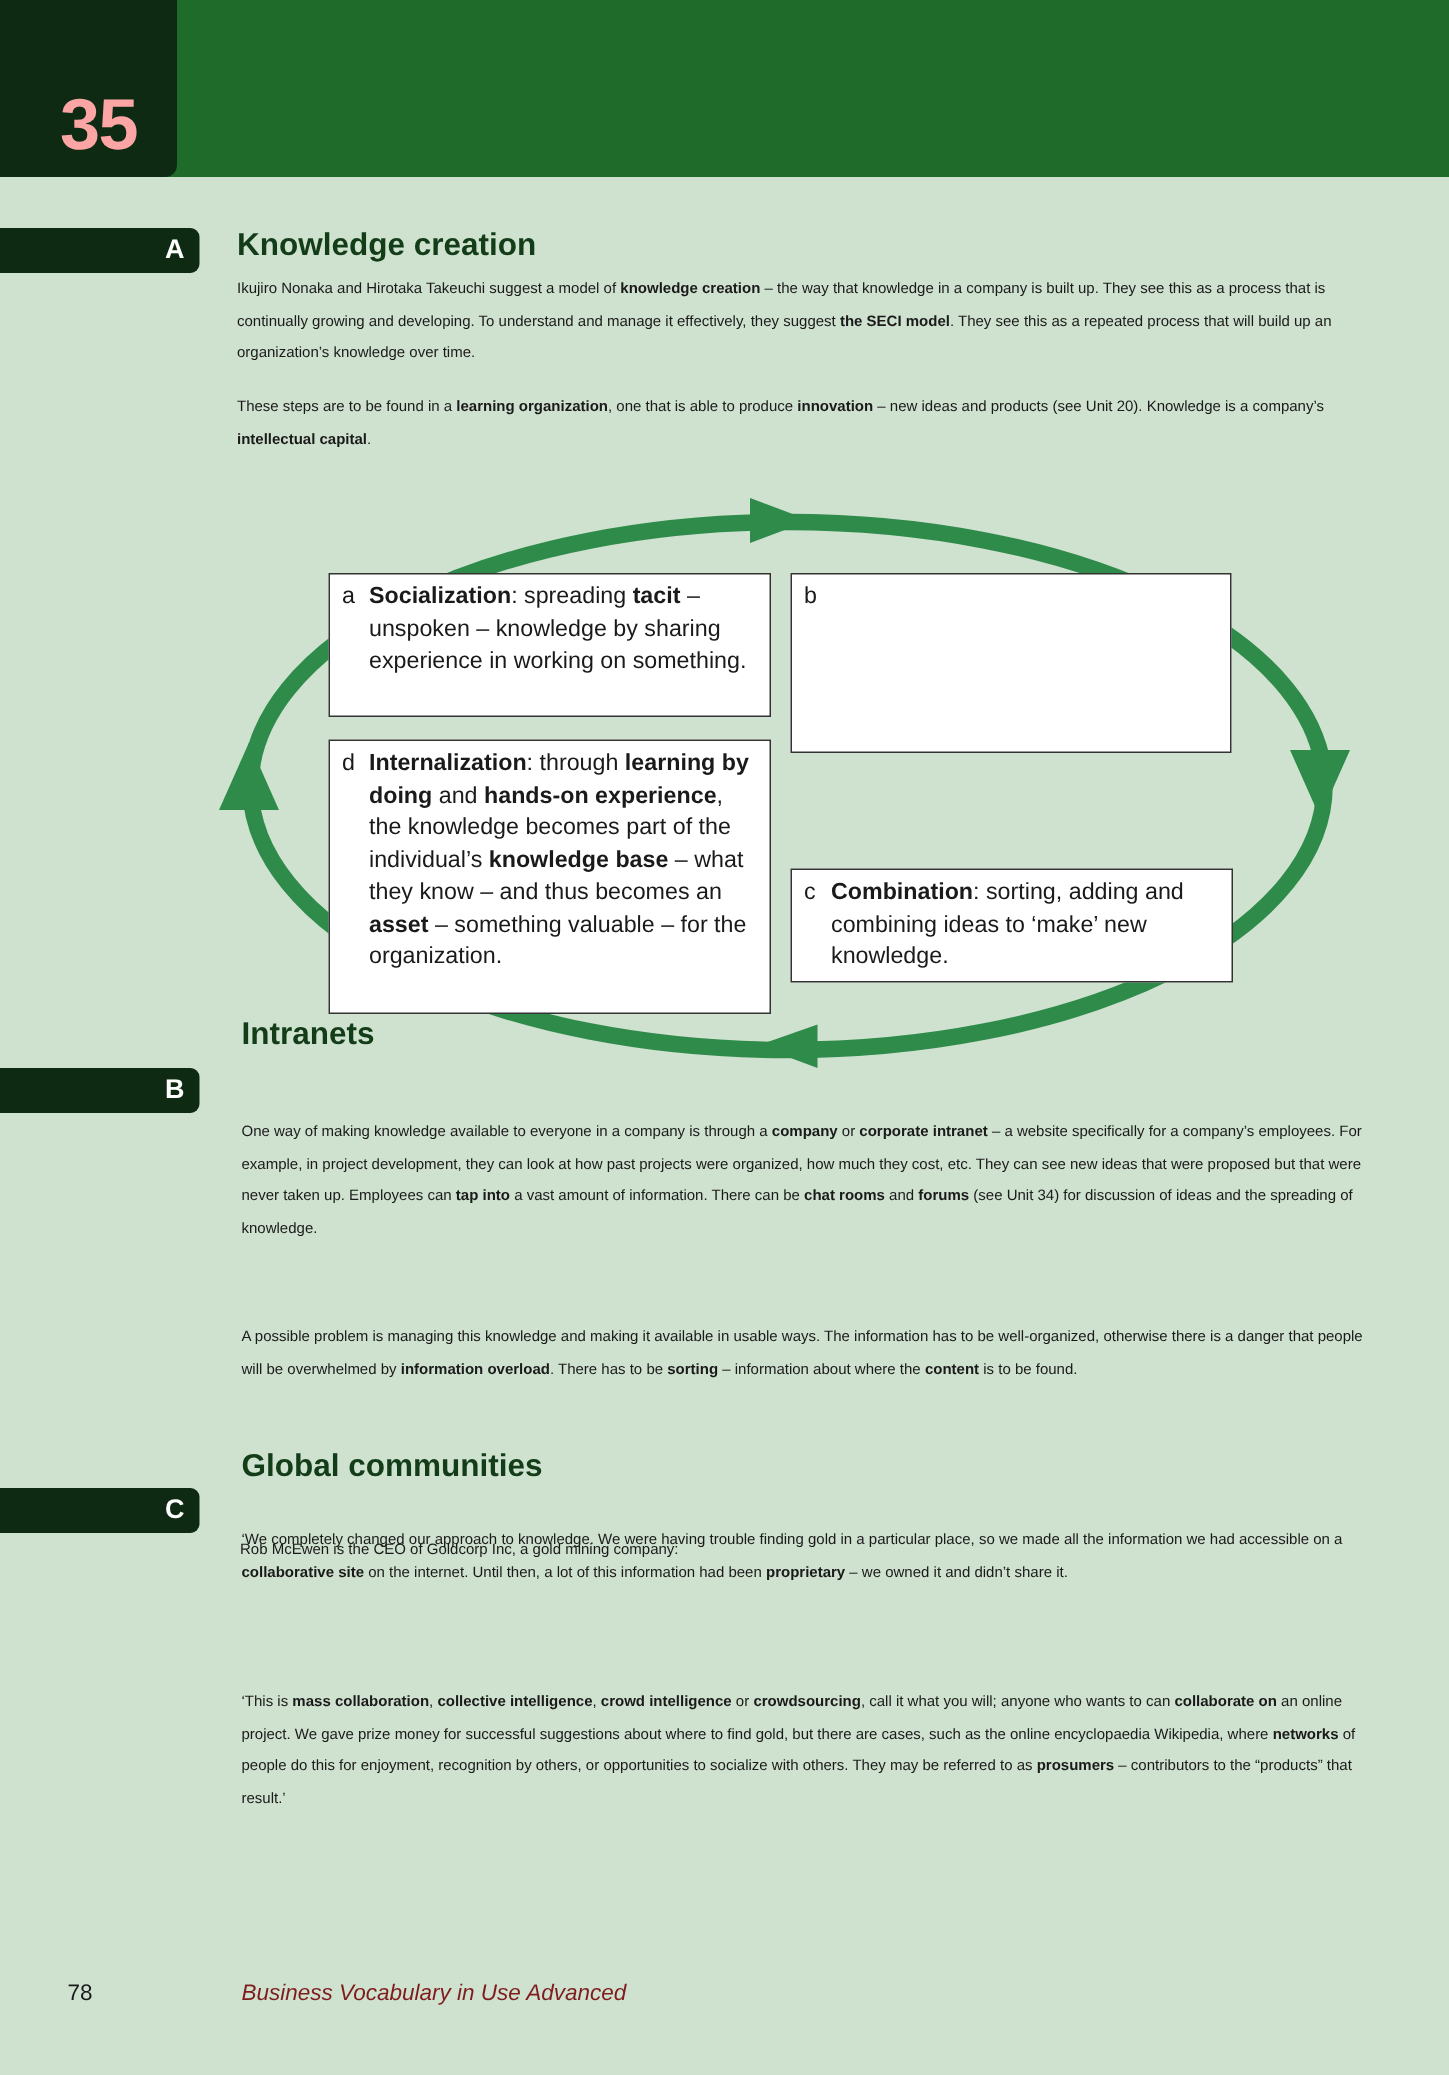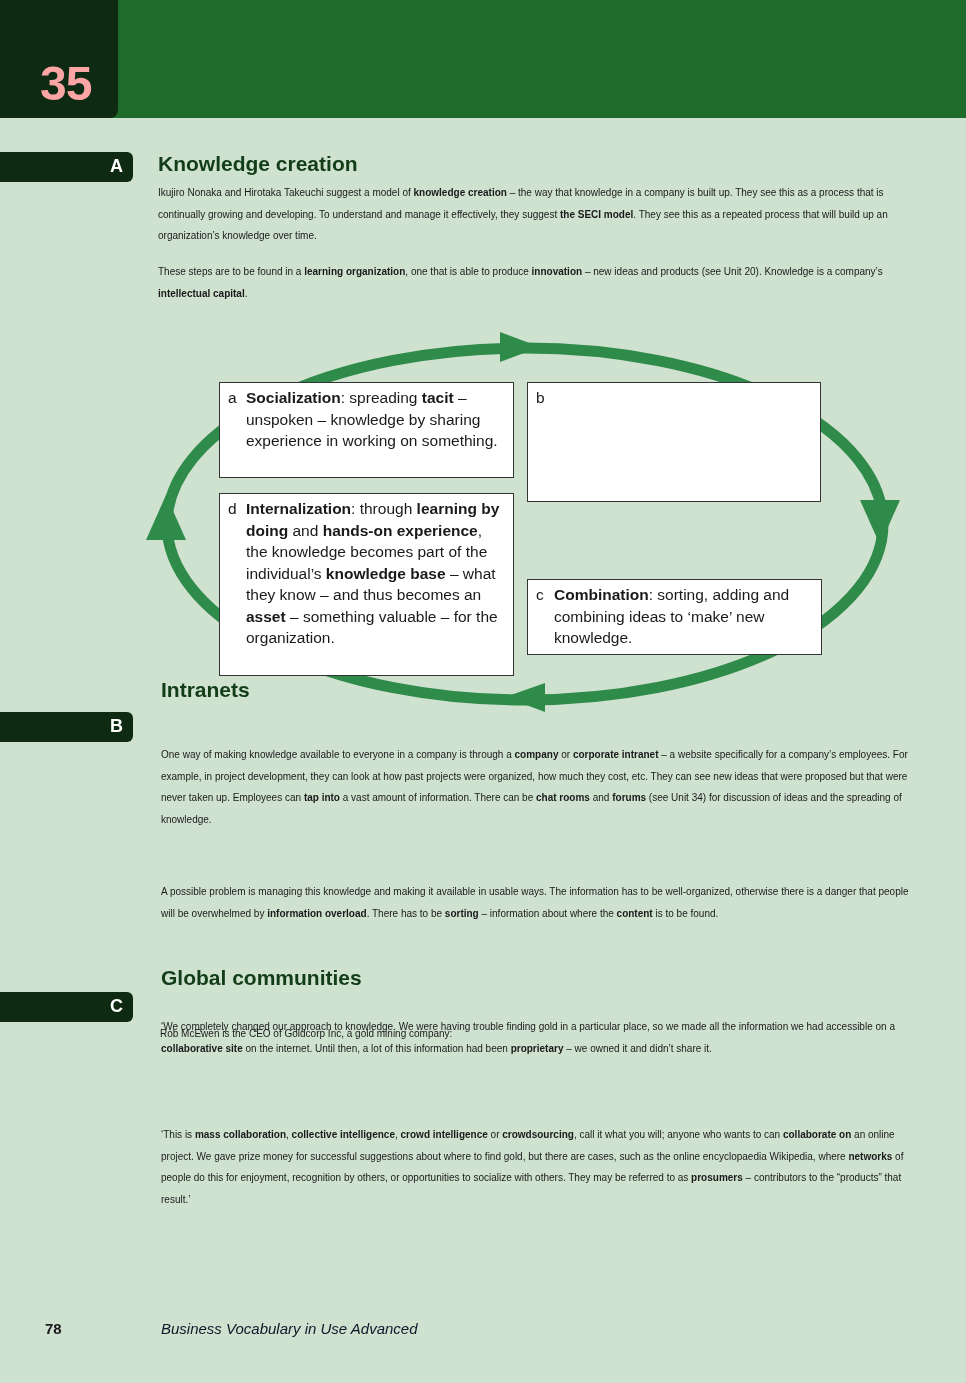--- a/index.html
+++ b/index.html
@@ -9,22 +9,22 @@
   .unit-box { position:absolute; left:0; top:0; width:118px; height:118px; background:#0e2a12; border-bottom-right-radius:8px; }
   .unit-num { position:absolute; left:40px; top:56px; font-size:48px; font-weight:bold; color:#fca5a5; letter-spacing:-1px; }
   .unit-title { position:absolute; left:160px; top:70px; font-size:37px; font-weight:bold; color:#fff; }
   .section-tab { position:absolute; left:0; width:133px; height:30px; background:#0e2a12; border-top-right-radius:6px; border-bottom-right-radius:6px; }
   .section-tab span { position:absolute; right:10px; top:4px; color:#fff; font-weight:bold; font-size:18px; }
   .section-heading { position:absolute; left:158px; font-size:21px; font-weight:bold; color:#123d18; }
   .para { position:absolute; font-size:10px; line-height:21.5px; }
   .para b { font-weight:bold; }
   .box { position:absolute; background:#fff; border:1px solid #333; font-size:15.5px; line-height:21.5px; padding:4px 8px 4px 26px; box-sizing:border-box; }
   .box .lbl { position:absolute; left:8px; top:4px; }
-  .footer-page { position:absolute; left:45px; top:1320px; font-weight:bold; font-size:15px; }
-  .footer-book { position:absolute; left:161px; top:1320px; font-style:italic; font-size:15px; color:#0f172a; }
+  .footer-page { position:absolute; left:45px; top:1320px; font-weight:normal; font-size:15px; }
+  .footer-book { position:absolute; left:161px; top:1320px; font-style:italic; font-size:15px; color:#7f1d1d; }
   svg.cycle { position:absolute; left:0; top:0; }
 </style>
 </head>
 <body>
 
 <div class="header">
   <div class="unit-box">
     <span class="unit-num">35</span>
   </div>
 </div>

